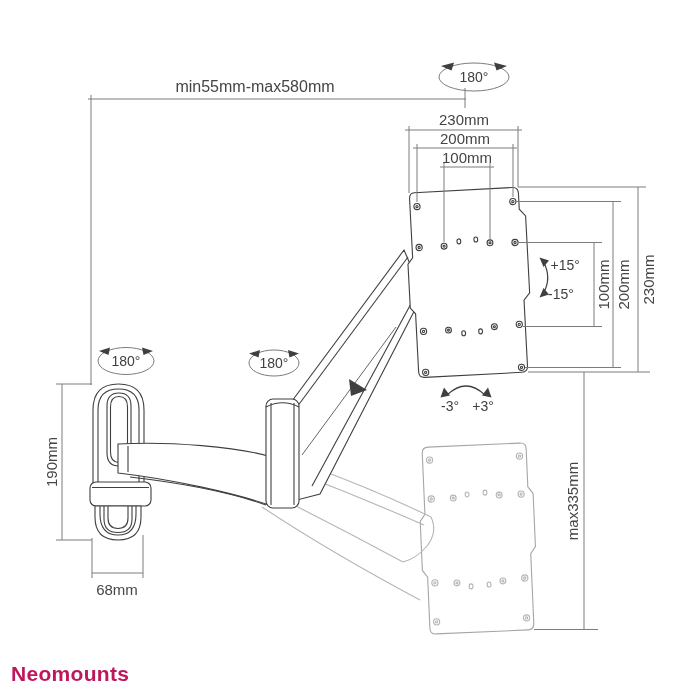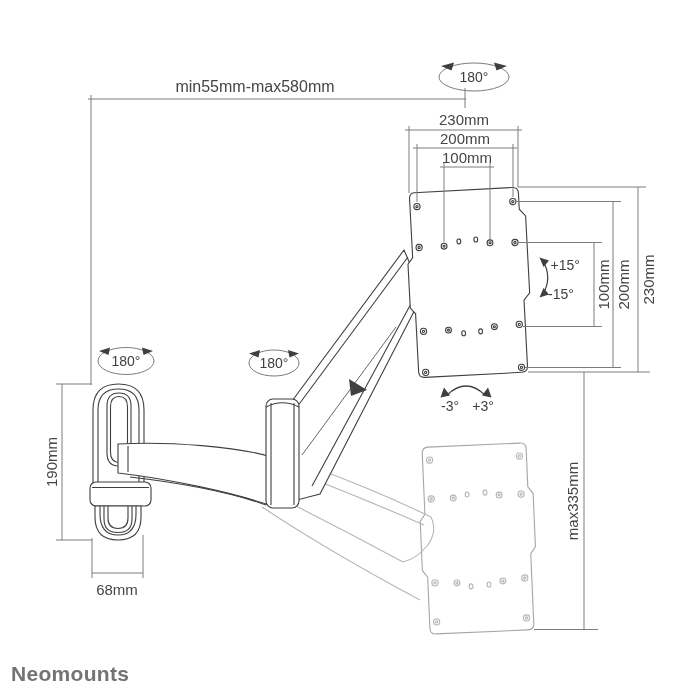--- a/index.html
+++ b/index.html
@@ -10,21 +10,21 @@
   .drawf{stroke:#3f3f3f;stroke-width:1.1;fill:#ffffff;}
   .thin{stroke:#3f3f3f;stroke-width:0.8;fill:none;}
   .ghost{stroke:#b5b5b5;stroke-width:1.1;fill:none;}
   .ghostf{stroke:#a6a6a6;stroke-width:1.1;fill:#ffffff;}
   .lbl{fill:#454545;font-size:15px;font-family:"Liberation Sans",sans-serif;}
   .lbl-big{fill:#454545;font-size:16px;font-family:"Liberation Sans",sans-serif;}
   .lbl-ann{fill:#3f3f3f;font-size:14px;font-family:"Liberation Sans",sans-serif;}
   .arrow{fill:#3f3f3f;stroke:none;}
   .arc{stroke:#3f3f3f;stroke-width:1.2;fill:none;}
   #logo{position:absolute;left:11px;top:662px;font-size:21px;font-weight:600;
-        letter-spacing:0.3px;color:#737373;font-family:"Liberation Sans",sans-serif;}
+        letter-spacing:0.3px;color:#be185d;font-family:"Liberation Sans",sans-serif;}
 </style>
 </head>
 <body>
 
 <div id="stage">
 <svg width="700" height="700" viewBox="0 0 700 700">
 
   <g transform="rotate(-2.5 478 538)">
     <path class="ghostf" d="M432,445 H524 Q530,445 530,451 V489 L535,496 V549 L530,556 V626 Q530,632 524,632 H432 Q426,632 426,626 V575 L421,568 V519 L426,512 V451 Q426,445 432,445 Z"></path>
     <g class="ghost">

